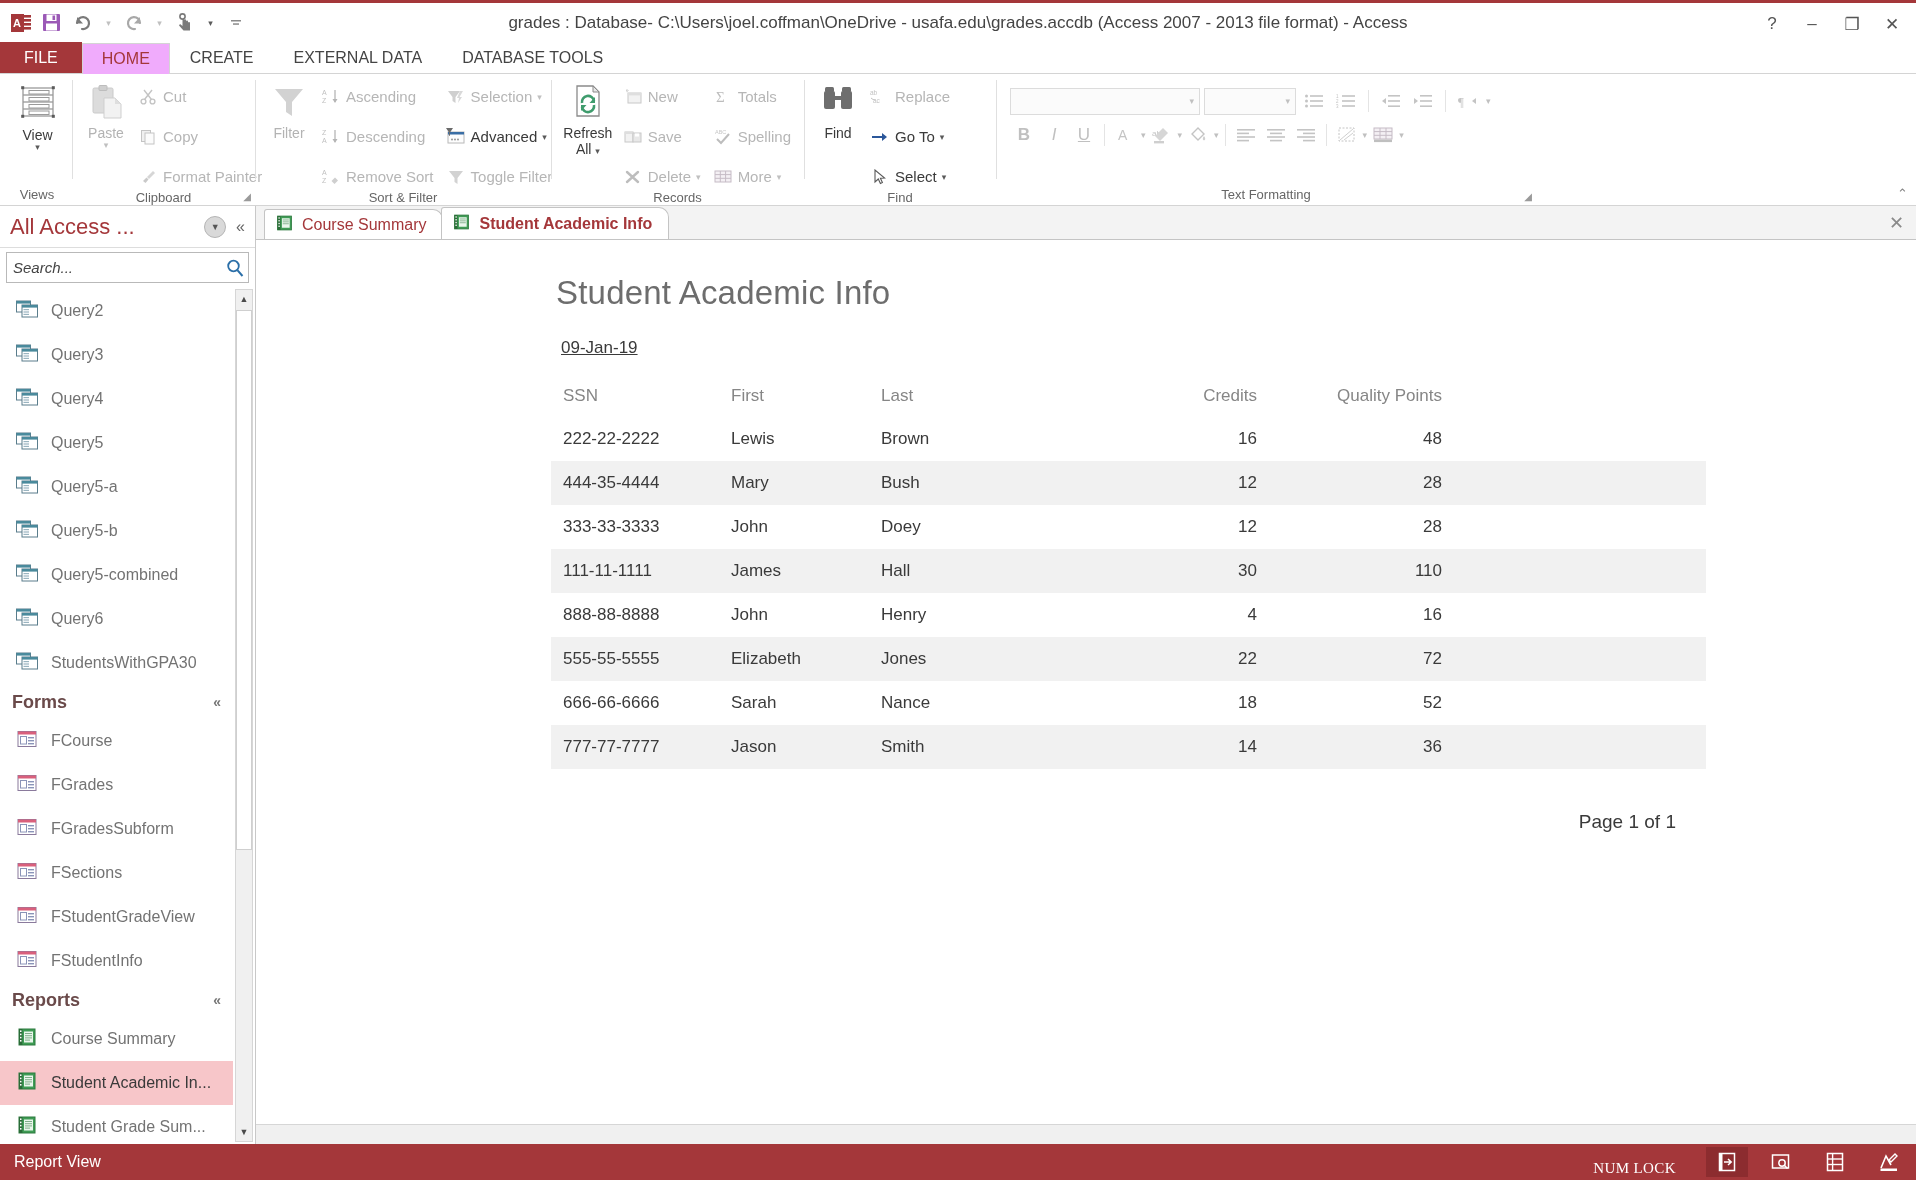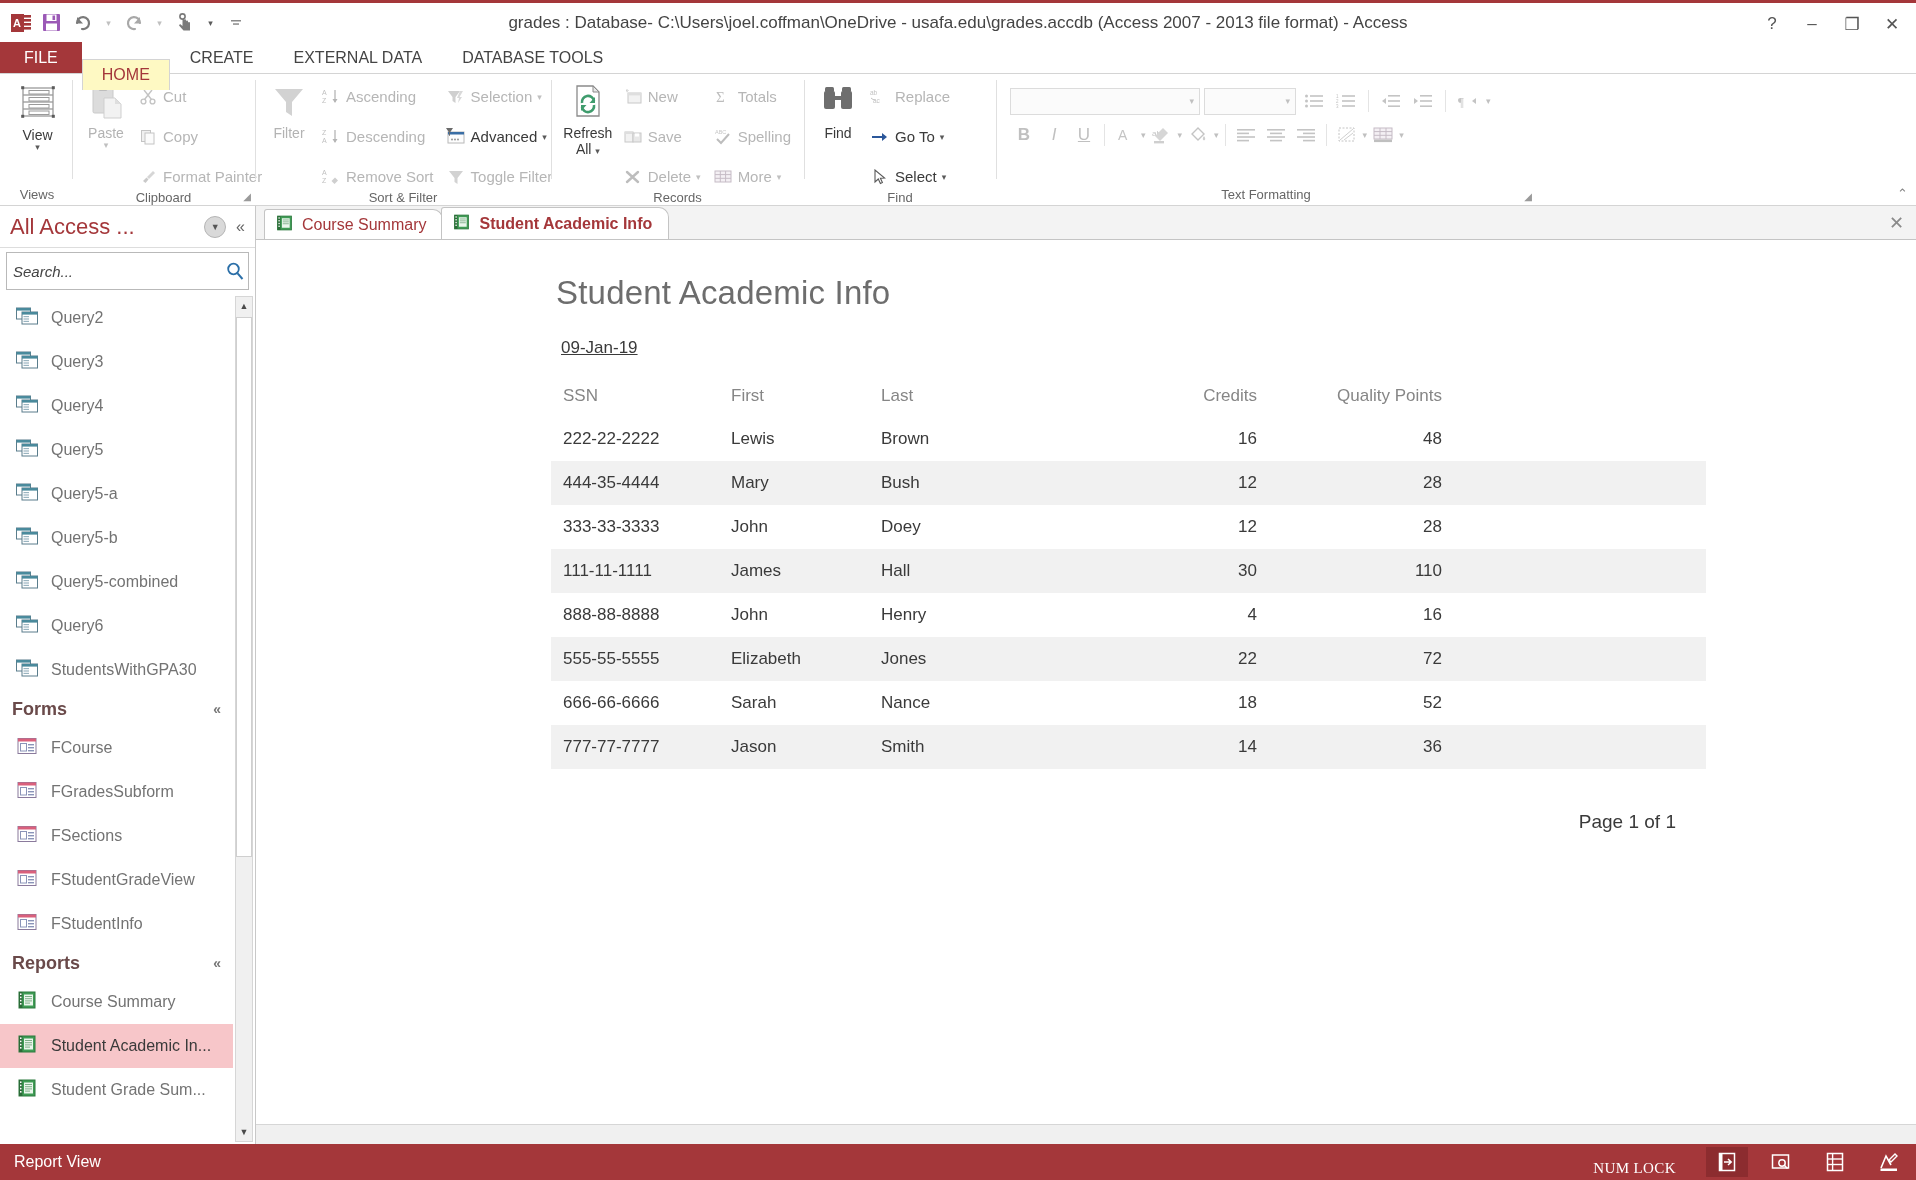--- a/index.html
+++ b/index.html
@@ -79,24 +79,24 @@
     font-size: 16px;
     color: #444444;
     padding: 0 19px;
     display: flex; align-items: center;
     cursor: default;
     border: 1px solid transparent;
     border-bottom: none;
   }
   .rtab.active {
     color: #a4373a;
-    background: #fef9c3;
+    background: #f0abfc;
     border-color: #d4d4d4;
     position: relative;
-    top: 17px;
+    top: 1px;
     z-index: 3;
   }
 
   
   .ribbon {
     height: 132px;
     background: #ffffff;
     border-bottom: 1px solid #d4d4d4;
     display: flex;
     position: relative;
@@ -210,21 +210,21 @@
   .nav-drop {
     width: 22px; height: 22px; border-radius: 50%;
     background: #d9d9d9; border: 1px solid #b5b5b5;
     display: flex; align-items: center; justify-content: center;
     font-size: 9px; color: #555;
     cursor: default;
   }
   .nav-collapse { font-size: 16px; color: #666; padding: 0 4px; cursor: default; }
   .nav-search {
     margin: 4px 6px 4px 6px;
-    height: 38px;
+    height: 31px;
     border: 1px solid #b9b9b9;
     display: flex; align-items: center;
     background: #ffffff;
   }
   .nav-search input {
     flex: 1;
     border: none; outline: none;
     font-family: "Liberation Sans", sans-serif;
     font-size: 15px;
     font-style: italic;
@@ -1118,20 +1118,35 @@
             <rect x="2" y="2.5" width="18" height="3" fill="#d9607c"></rect>
             <rect x="4.5" y="7.5" width="6" height="7.5" fill="#ffffff" stroke="#8a94b8"></rect>
             <g fill="#8a94b8">
                 <rect x="12" y="8" width="6" height="1.4"></rect>
                 <rect x="12" y="11" width="6" height="1.4"></rect>
                 <rect x="12" y="14" width="6" height="1.4"></rect>
               </g>
           </svg>
         </span>
         <span>FCourse</span>
+      </div>
+      <div class="nav-item">
+        <span>
+          <svg width="22" height="20" viewBox="0 0 22 20">
+            <rect x="2" y="2.5" width="18" height="15" fill="#ffffff" stroke="#8a7a9c"></rect>
+            <rect x="2" y="2.5" width="18" height="3" fill="#d9607c"></rect>
+            <rect x="4.5" y="7.5" width="6" height="7.5" fill="#ffffff" stroke="#8a94b8"></rect>
+            <g fill="#8a94b8">
+                <rect x="12" y="8" width="6" height="1.4"></rect>
+                <rect x="12" y="11" width="6" height="1.4"></rect>
+                <rect x="12" y="14" width="6" height="1.4"></rect>
+              </g>
+          </svg>
+        </span>
+        <span>FGrades</span>
       </div>
       <div class="nav-item">
         <span>
           <svg width="22" height="20" viewBox="0 0 22 20">
             <rect x="2" y="2.5" width="18" height="15" fill="#ffffff" stroke="#8a7a9c"></rect>
             <rect x="2" y="2.5" width="18" height="3" fill="#d9607c"></rect>
             <rect x="4.5" y="7.5" width="6" height="7.5" fill="#ffffff" stroke="#8a94b8"></rect>
             <g fill="#8a94b8">
                 <rect x="12" y="8" width="6" height="1.4"></rect>
                 <rect x="12" y="11" width="6" height="1.4"></rect>

